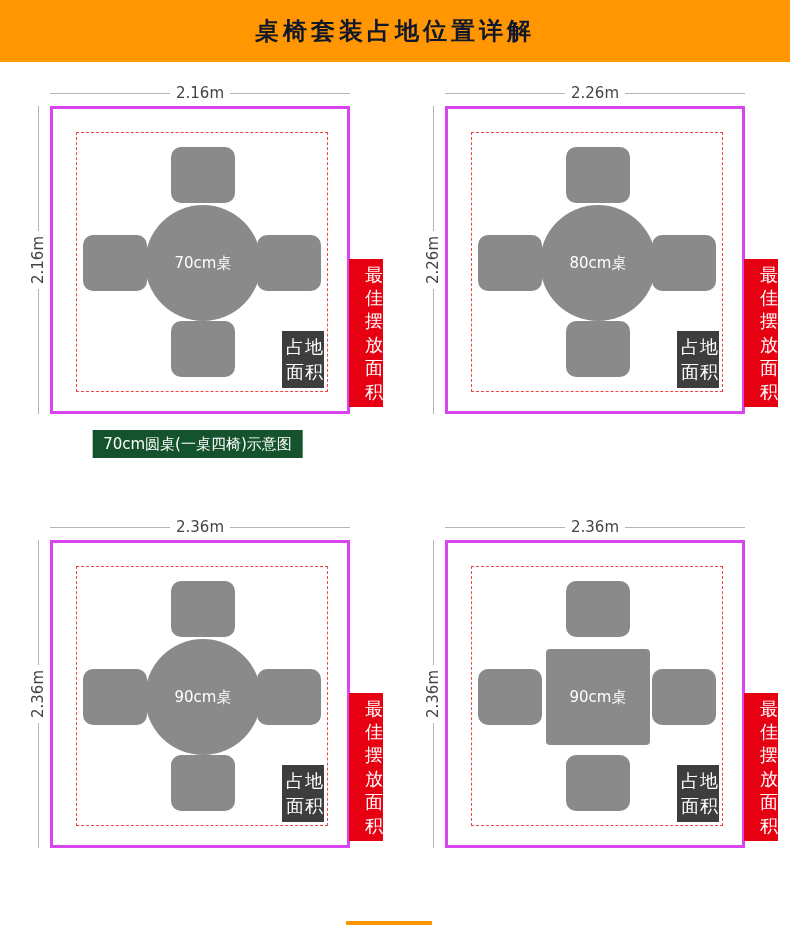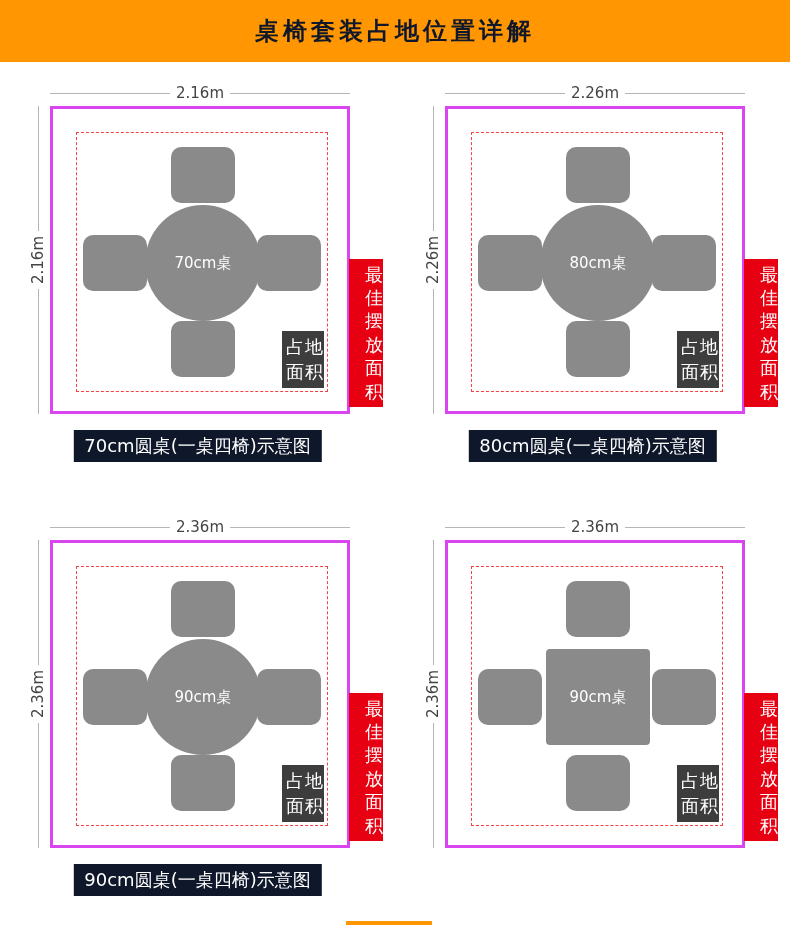--- a/index.html
+++ b/index.html
@@ -39,21 +39,21 @@
   .table{position:absolute;left:68px;top:72px;width:116px;height:116px;background:#8a8a8a;border-radius:50%;
     display:flex;align-items:center;justify-content:center}
   .table[data-shape="square"]{border-radius:4px;width:104px;height:96px;left:74px;top:82px}
   .table-lbl{color:#fff;font-size:15px;white-space:nowrap}
   
   .badge{color:#fff;text-align:right;font-size:18px;line-height:1.35;letter-spacing:1px}
   .badge-black{position:absolute;right:3px;bottom:3px;width:42px;padding:4px 0;background:#3d3d3d}
   .badge-red{position:absolute;left:100%;margin-left:2px;bottom:4px;width:34px;padding:4px 0;background:#e60012;line-height:1.3;letter-spacing:0}
   
   .caption{position:absolute;top:360px;left:50%;transform:translateX(-50%);
-    background:#0f172a;color:#fff;font-size:18px;padding:5px 11px;white-space:nowrap;line-height:1.2}
+    background:#14532d;color:#fff;font-size:15px;padding:5px 11px;white-space:nowrap;line-height:1.2}
   
   .bottom-strip{position:absolute;bottom:0;left:346px;width:86px;height:4px;background:#ff9602}
 </style>
 </head>
 <body>
 
 <header class="header">
   <h1 class="title">桌椅套装占地位置详解</h1>
 </header>
 
@@ -107,21 +107,20 @@
         <div class="chair chair-left"></div>
         <div class="chair chair-right"></div>
         <div class="chair chair-bottom"></div>
         <div class="table" data-shape="round">
           <span class="table-lbl">80cm桌</span>
         </div>
         <div class="badge badge-black">占地面积</div>
       </div>
       <div class="badge badge-red">最佳摆放面积</div>
     </div>
-    <div class="caption">80cm圆桌(一桌四椅)示意图</div>
   </section>
 
   <section class="panel">
     <div class="dim-h dim-h-outer">
       <span class="lbl">2.36m</span>
     </div>
     <div class="dim-h dim-h-inner">
       <span class="lbl">1.96m</span>
     </div>
     <div class="dim-v dim-v-outer">
@@ -136,21 +135,20 @@
         <div class="chair chair-left"></div>
         <div class="chair chair-right"></div>
         <div class="chair chair-bottom"></div>
         <div class="table" data-shape="round">
           <span class="table-lbl">90cm桌</span>
         </div>
         <div class="badge badge-black">占地面积</div>
       </div>
       <div class="badge badge-red">最佳摆放面积</div>
     </div>
-    <div class="caption">90cm圆桌(一桌四椅)示意图</div>
   </section>
 
   <section class="panel">
     <div class="dim-h dim-h-outer">
       <span class="lbl">2.36m</span>
     </div>
     <div class="dim-h dim-h-inner">
       <span class="lbl">1.96m</span>
     </div>
     <div class="dim-v dim-v-outer">

